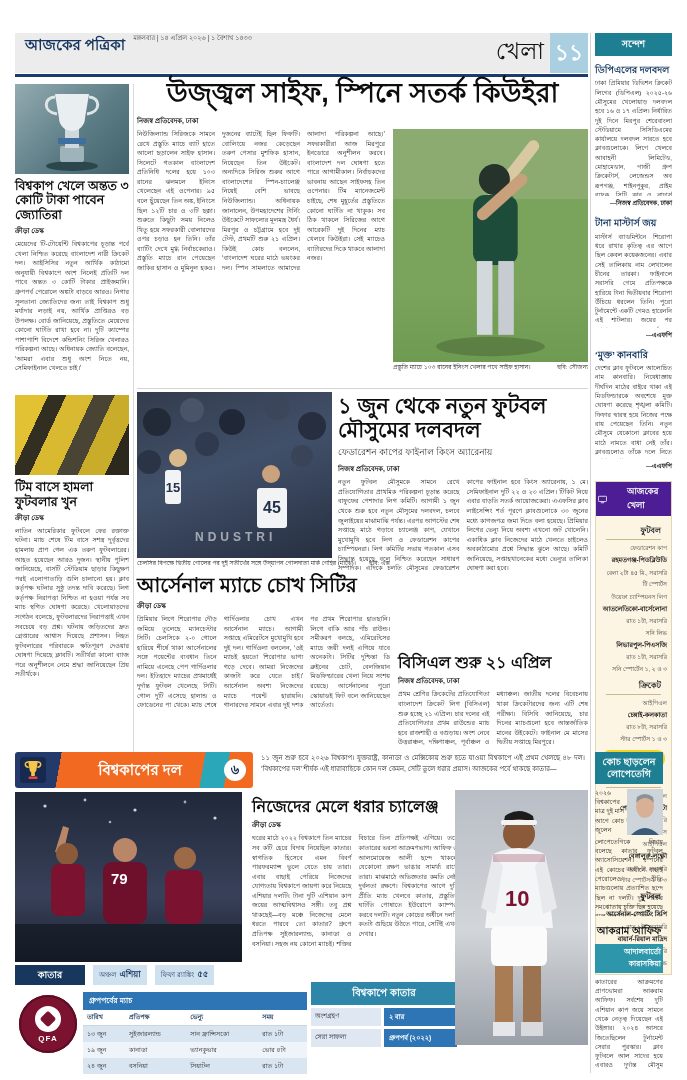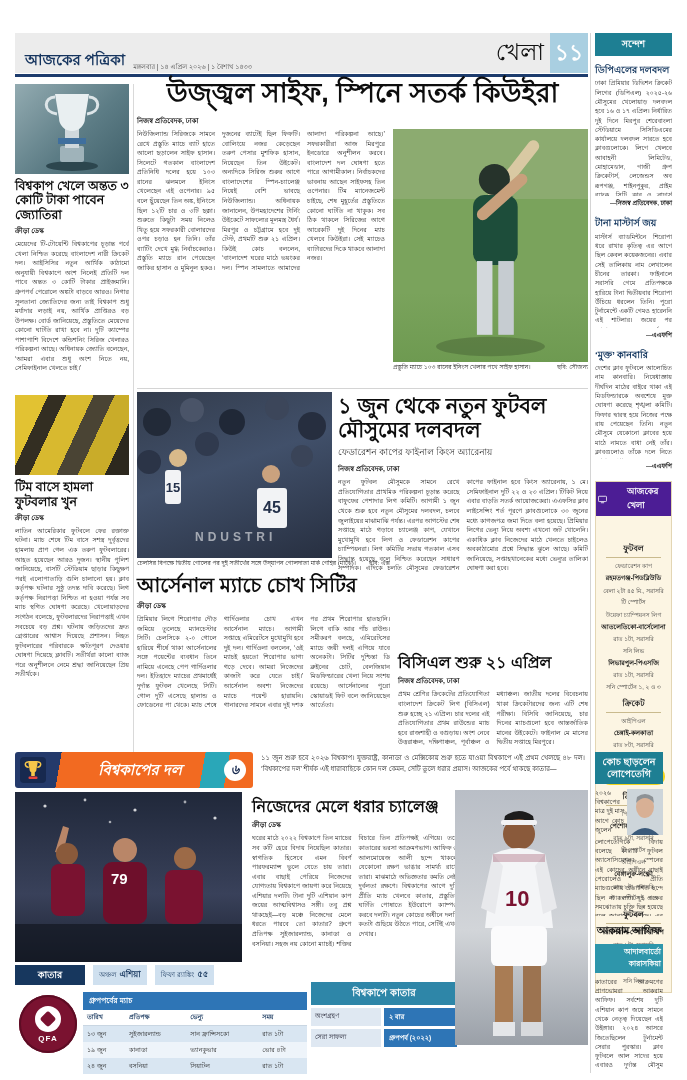--- a/index.html
+++ b/index.html
@@ -1,20 +1,20 @@
 <!DOCTYPE html>
 <html><head>
 <meta charset="utf-8">
 <style>
   html,body{margin:0;padding:0;background:#fff;}
   body{font-family:"Liberation Sans",sans-serif;color:#1c1c1c;}
   #page{position:relative;width:687px;height:1080px;background:#fff;overflow:hidden;}
 
   
-  #header{position:absolute;left:15px;top:33px;width:573px;height:40px;background:#ececec;display:flex;align-items:flex-end;}
+  #header{position:absolute;left:15px;top:33px;width:573px;height:40px;background:#ececec;display:flex;align-items:flex-start;}
   #paper-name{font-weight:800;font-size:15px;color:#16355f;margin-left:10px;white-space:nowrap;}
   #dateline{font-size:6.5px;color:#444;margin-left:8px;white-space:nowrap;}
   #header-spacer{flex:1;}
   #section-label{font-family:"Liberation Serif",serif;font-size:23px;color:#111;margin-right:6px;}
   #page-no{width:38px;height:40px;background:#a9cfe1;color:#fff;font-weight:800;font-size:22px;display:flex;align-items:center;justify-content:center;}
   #header-rule{position:absolute;left:15px;top:74px;width:573px;height:3px;background:#1d3c6d;}
   #v-rule-main{position:absolute;left:590px;top:33px;width:1px;height:1040px;background:#d4d4d4;}
 
   
   .headline{font-weight:800;color:#0d0d0d;line-height:1.15;}
@@ -60,21 +60,21 @@
   #transfer-body{height:168px;margin-top:2px;}
   #arsenal{position:absolute;left:0;top:182px;width:253px;}
   #arsenal-headline{font-size:20px;}
   #arsenal-body{height:138px;margin-top:2px;}
   #bcl{position:absolute;left:261px;top:262px;width:190px;}
   #bcl-headline{font-size:16px;}
   #bcl-body{height:84px;margin-top:2px;}
 
   
   #feature{position:absolute;left:15px;top:752px;width:573px;height:322px;}
-  #banner{position:absolute;left:0;top:0;width:238px;height:36px;background:linear-gradient(100deg,#243a6b 0 46px,#f26a21 46px 78%,#2aa7b8 78% 88%,#f26a21 88%);display:flex;align-items:center;border-radius:3px;font-style:italic;}
+  #banner{position:absolute;left:0;top:0;width:238px;height:36px;background:linear-gradient(100deg,#243a6b 0 46px,#f26a21 46px 78%,#2aa7b8 78% 88%,#f26a21 88%);display:flex;align-items:center;border-radius:3px;}
   #banner-icon{width:26px;height:26px;margin-left:5px;background:#17294f;border-radius:4px;position:relative;flex:0 0 auto;}
   #banner-icon svg{position:absolute;left:0;top:0;width:100%;height:100%;}
   #series-label{color:#fff;font-weight:800;font-size:15px;margin-left:10px;white-space:nowrap;flex:1;text-align:center;}
   #episode-badge{width:22px;height:22px;background:#fff;border-radius:50%;color:#17294f;font-weight:800;font-size:13px;display:flex;align-items:center;justify-content:center;margin-right:7px;flex:0 0 auto;}
   #feature-intro{position:absolute;left:246px;top:1px;width:324px;font-size:6.8px;line-height:1.6;text-align:justify;color:#222;}
   #ph-qatar{position:absolute;left:0;top:40px;width:227px;height:170px;background:linear-gradient(180deg,#20283a,#39415a 60%,#1c2231);}
   #team-row{position:absolute;left:0;top:213px;width:300px;height:20px;display:flex;}
   #team-name{width:70px;background:#17375e;color:#fff;font-weight:800;font-size:9.5px;display:flex;align-items:center;justify-content:center;}
   .team-meta{background:#cfe0ef;color:#17375e;font-size:7px;display:flex;align-items:center;justify-content:center;margin-left:8px;padding:0 6px;}
   .team-meta b{font-size:8.5px;margin-left:3px;}
@@ -104,21 +104,21 @@
   .teal-head{background:#1e7f93;color:#fff;font-weight:800;font-size:9.5px;text-align:center;padding:4px 2px;}
   .sb-title{font-weight:800;font-size:9.5px;color:#13365e;margin-top:8px;line-height:1.2;}
   .sb-body{font-size:6.2px;line-height:1.5;text-align:justify;color:#202020;overflow:hidden;margin-top:3px;}
   .sb-sign{font-size:6.2px;font-weight:bold;text-align:right;color:#111;margin-top:2px;}
   #sb-body-0{height:118px;}
   #sb-body-1{height:96px;}
   #sb-body-2{height:96px;}
   
   #todays{margin-top:9px;border:1px solid #e3d6b4;background:#fcf5e3;}
   #todays-head{background:#4c1d95;color:#fff;font-weight:800;font-size:8.5px;display:flex;align-items:center;justify-content:center;gap:20px;padding:3px 2px;}
-  #todays-list{padding:21px 4px 6px 4px;text-align:center;border-radius:24px;}
+  #todays-list{padding:3px 4px 6px 4px;text-align:right;border-radius:24px;}
   .g-s{font-weight:800;font-size:8px;color:#222;border-bottom:1px solid #c9ba8e;margin:5px 6px 3px 6px;padding-bottom:2px;}
   .g-c{font-size:5.9px;color:#444;margin-top:2.5px;}
   .g-m{font-size:6.4px;font-weight:bold;color:#111;margin-top:2px;}
   .g-i{font-size:5.9px;color:#333;margin-top:1.5px;}
   .g-d{background:#f2d41c;color:#173a5e;font-weight:800;font-size:7.2px;border-radius:8px;padding:2.5px 4px;margin:6px 2px 2px 2px;}
 
   
   #brcol{position:absolute;left:595px;top:752px;width:68px;}
   #br-head{line-height:1.25;}
   #br-body{font-size:6.2px;line-height:1.5;text-align:justify;color:#202020;overflow:hidden;height:128px;margin-top:4px;}

